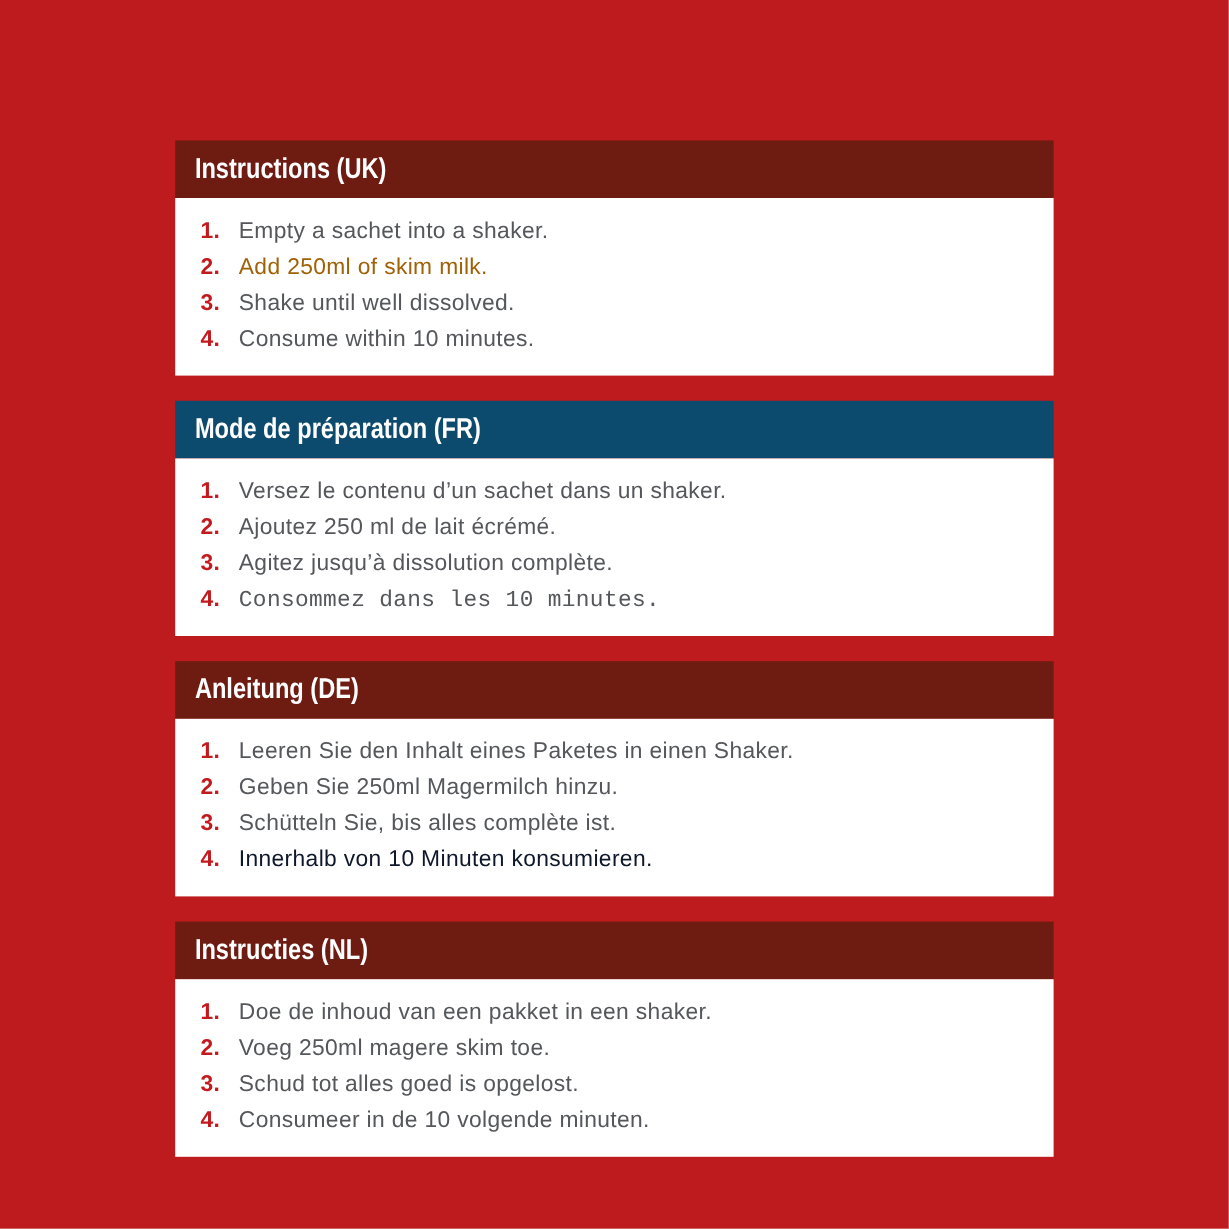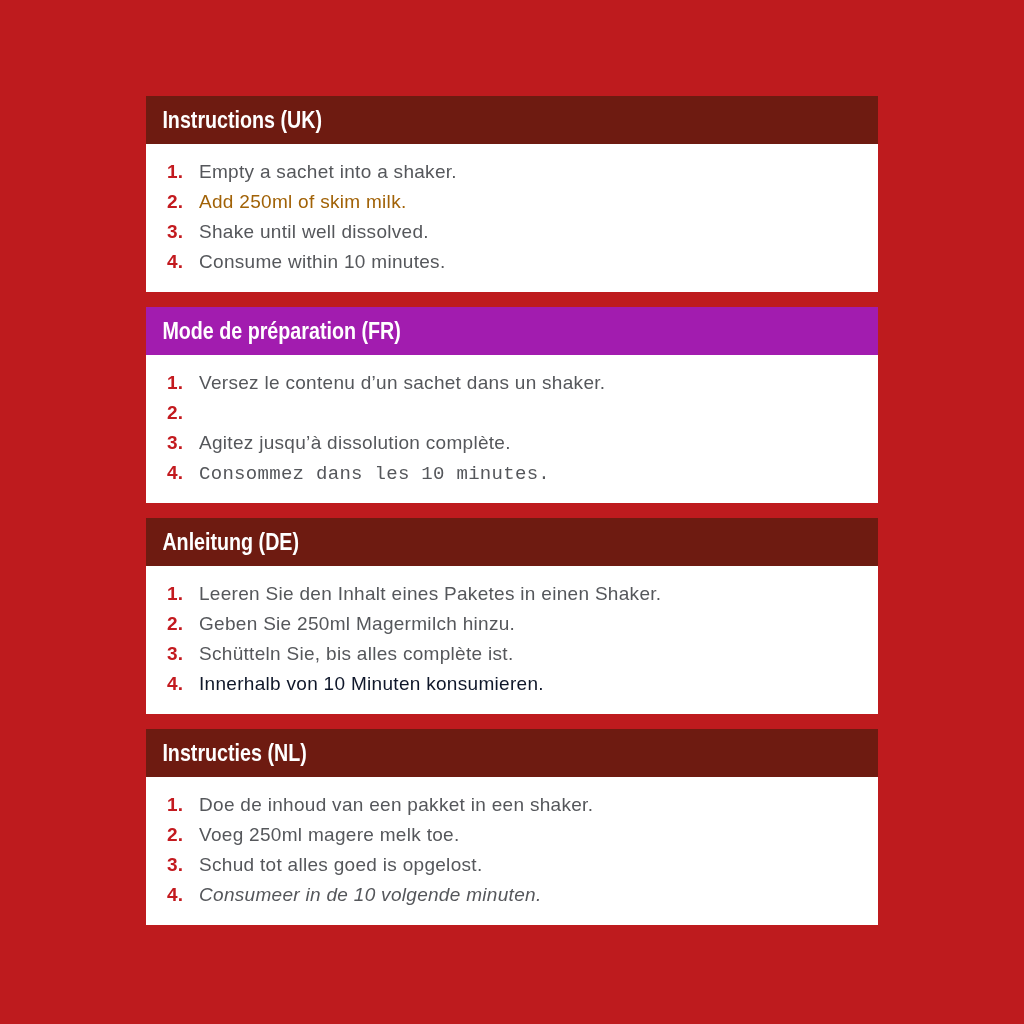--- a/index.html
+++ b/index.html
@@ -17,20 +17,21 @@
     overflow: hidden;
   }
   .content {
     position: absolute;
     left: 146px;
     top: 96px;
     width: 732px;
   }
   .section {
     margin-bottom: 15px;
+    margin-top: 21px;
   }
   .section-header {
     height: 48px;
     background: #6E1B11;
     overflow: hidden;
   }
   .section-title {
     margin: 0;
     padding-left: 20px;
     color: #FFFFFF;
@@ -100,32 +101,33 @@
 
   <li class="step">
     <span class="step-num" style="color: rgb(195, 26, 31);">4.</span>
     <span class="step-text" style="color: rgb(85, 87, 91);">Consume within 10 minutes.</span>
   </li>
 </ol>
     </div>
   </section>
 
   <section class="section">
-    <div class="section-header" style="background: #a21caf;">
+    <div class="section-header" style="background: #0c4a6e;">
       <h2 class="section-title" style="color: rgb(255, 255, 255);">Mode de préparation (FR)</h2>
     </div>
     <div class="section-body" style="background: rgb(255, 255, 255);">
       <ol class="steps">
   <li class="step">
     <span class="step-num" style="color: rgb(195, 26, 31);">1.</span>
     <span class="step-text" style="color: rgb(85, 87, 91);">Versez le contenu d’un sachet dans un shaker.</span>
   </li>
 
   <li class="step">
     <span class="step-num" style="color: rgb(195, 26, 31);">2.</span>
+    <span class="step-text" style="color: rgb(85, 87, 91);">Ajoutez 250 ml de lait écrémé.</span>
   </li>
 
   <li class="step">
     <span class="step-num" style="color: rgb(195, 26, 31);">3.</span>
     <span class="step-text" style="color: rgb(85, 87, 91);">Agitez jusqu’à dissolution complète.</span>
   </li>
 
   <li class="step">
     <span class="step-num" style="color: rgb(195, 26, 31);">4.</span>
     <span class="step-text" style="color: rgb(85, 87, 91); font-family: Liberation Mono, monospace;">Consommez dans les 10 minutes.</span>
@@ -169,29 +171,29 @@
     </div>
     <div class="section-body" style="background: rgb(255, 255, 255);">
       <ol class="steps">
   <li class="step">
     <span class="step-num" style="color: rgb(195, 26, 31);">1.</span>
     <span class="step-text" style="color: rgb(85, 87, 91);">Doe de inhoud van een pakket in een shaker.</span>
   </li>
 
   <li class="step">
     <span class="step-num" style="color: rgb(195, 26, 31);">2.</span>
-    <span class="step-text" style="color: rgb(85, 87, 91);">Voeg 250ml magere melk toe.</span>
+    <span class="step-text" style="color: rgb(85, 87, 91);">Voeg 250ml magere skim toe.</span>
   </li>
 
   <li class="step">
     <span class="step-num" style="color: rgb(195, 26, 31);">3.</span>
     <span class="step-text" style="color: rgb(85, 87, 91);">Schud tot alles goed is opgelost.</span>
   </li>
 
   <li class="step">
     <span class="step-num" style="color: rgb(195, 26, 31);">4.</span>
-    <span class="step-text" style="color: rgb(85, 87, 91); font-style: italic;">Consumeer in de 10 volgende minuten.</span>
+    <span class="step-text" style="color: rgb(85, 87, 91);">Consumeer in de 10 volgende minuten.</span>
   </li>
 </ol>
     </div>
   </section>
 </div>
 </div>
 
 </body></html>

